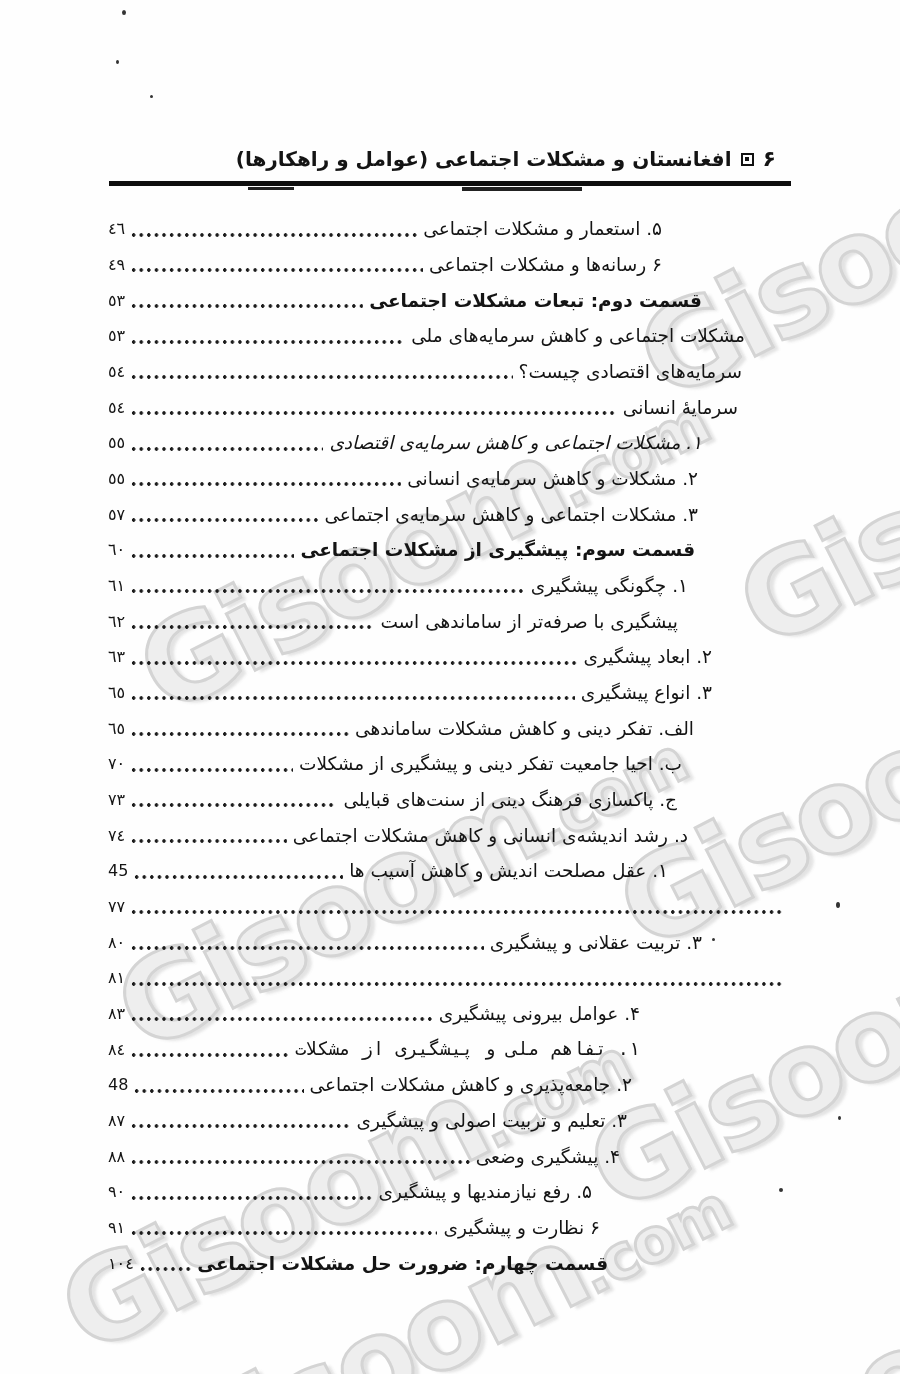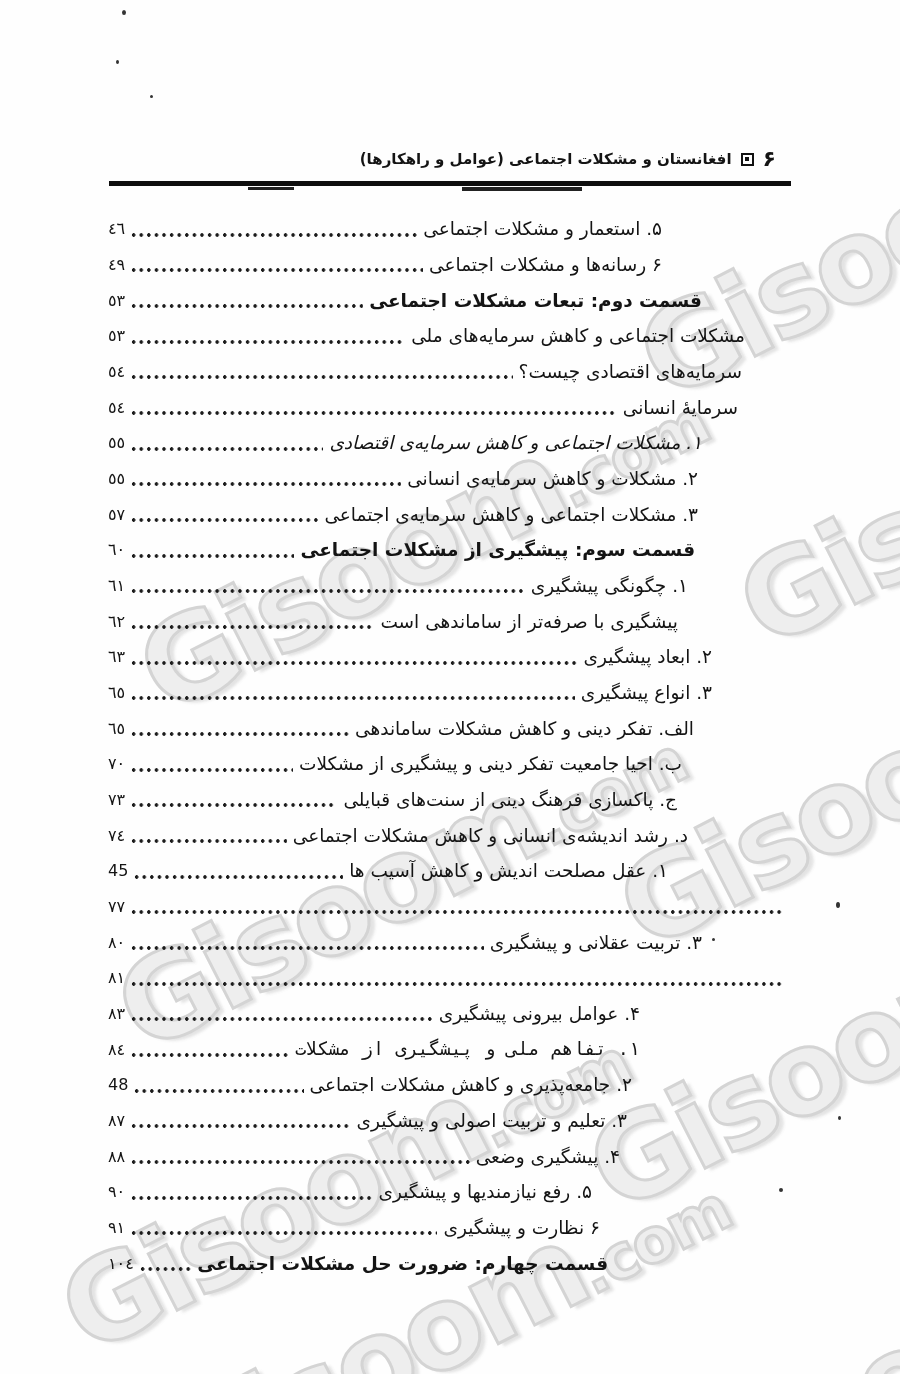--- a/index.html
+++ b/index.html
@@ -38,21 +38,21 @@
     display: flex; align-items: center; justify-content: flex-start;
     gap: 9px;
   }
   .pgnum { font-size: 22px; font-weight: bold; line-height: 1; }
   .sq-icon {
     width: 13px; height: 13px; border: 2px solid #111;
     display: inline-flex; align-items: center; justify-content: center;
     box-sizing: border-box;
   }
   .sq-dot { width: 4px; height: 4px; background: #111; }
-  .book-title { font-size: 15px; font-weight: bold; }
+  .book-title { font-size: 20px; font-weight: bold; }
 
   .rule {
     position: absolute; top: 181px; left: 109px; right: 109px; height: 5px;
     background: #0e0e0e;
   }
   .rule-smudge { position: absolute; background: #222; }
 
   .toc {
     position: absolute; top: 211px; left: 108px; right: 110px;
     direction: rtl;

